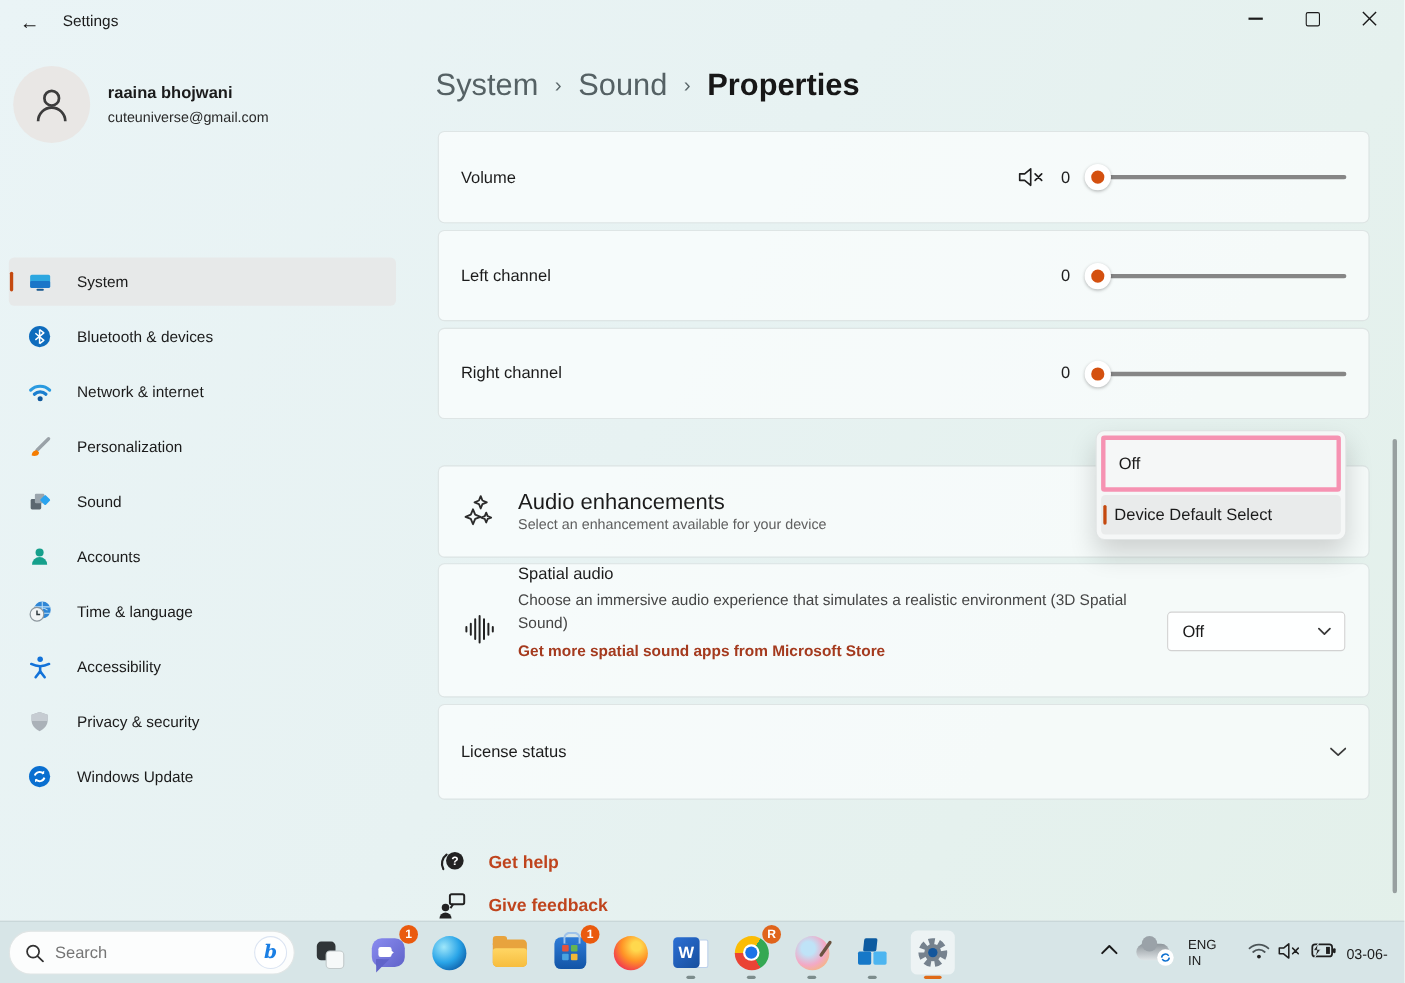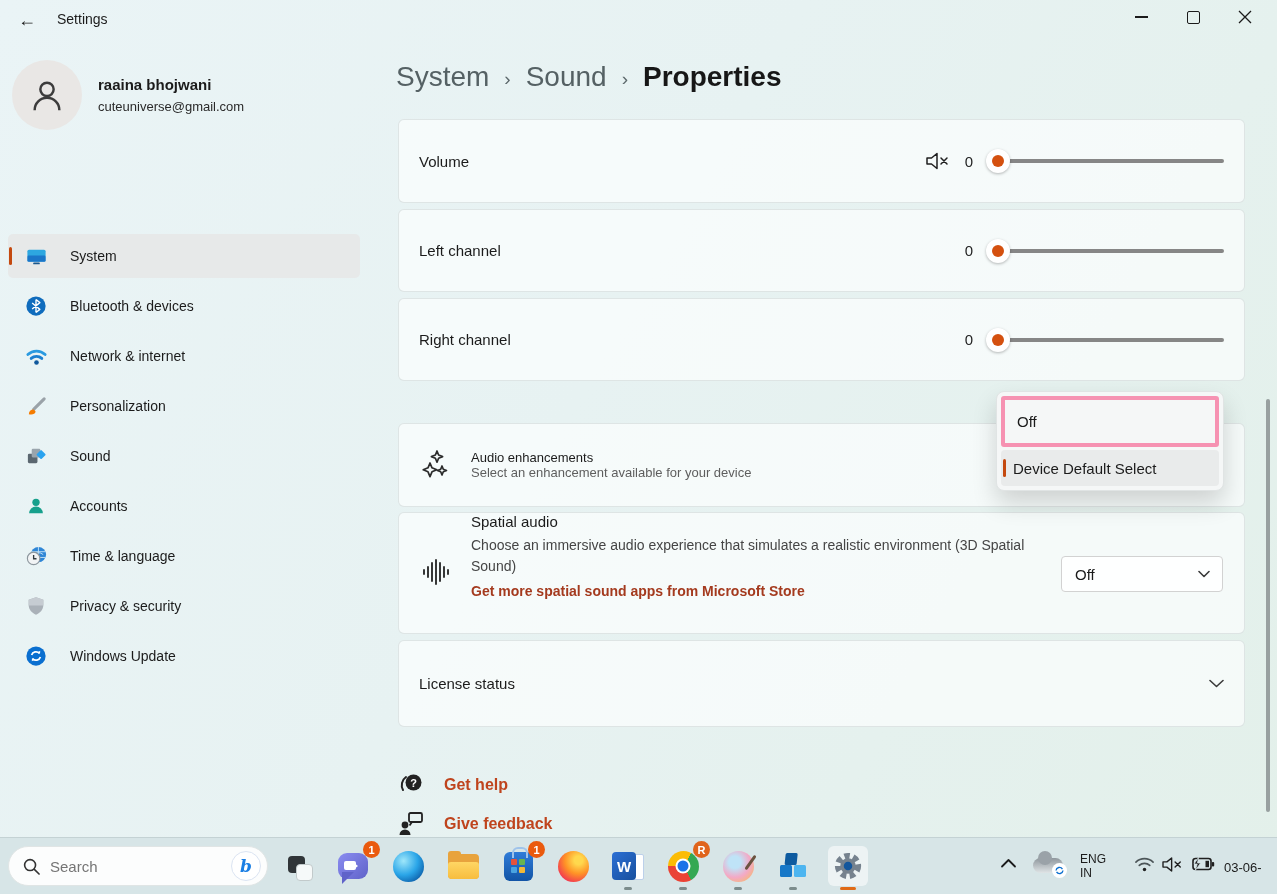--- a/index.html
+++ b/index.html
@@ -40,21 +40,21 @@
   .rowflex{display:flex;align-items:center;height:100%;padding:0 20px;box-sizing:border-box}
   .rlabel{font-size:15px}
   .spacer{flex:1}
   .rval{font-size:15px;margin:0 13px 0 14px;color:#1f1f1f}
   .slider{position:relative;width:238px;height:24px;cursor:pointer}
   .track{position:absolute;left:11px;right:0;top:10px;height:4px;background:#868686;border-radius:2px}
   .thumb{position:absolute;left:0;top:0;width:24px;height:24px;background:#fff;border-radius:50%;box-shadow:0 1px 3px rgba(0,0,0,.28);display:flex;align-items:center;justify-content:center}
   .thumb .dot{width:12px;height:12px;border-radius:50%;background:#d4500f}
 
   .enh-card{display:flex;align-items:center;padding-left:22px}
-  .enh-text .t1{font-size:13px;}
+  .enh-text .t1{font-size:20px;}
   .enh-text .t2{font-size:13px;color:#5e5e5e}
   .iconcell{width:30px;margin-right:20px;display:flex;justify-content:center;flex:none}
 
   .spatial-card{display:flex;padding-left:22px}
   .sp-icon{width:30px;margin:44px 20px 0 0;flex:none;display:flex;justify-content:center}
   .sp-text{width:600px}
   .sp-text .t1{font-size:15px;margin-bottom:5px}
   .sp-text .t2{font-size:14px;color:#454545;line-height:1.5;width:585px}
   .sp-link{font-size:14px;font-weight:700;color:#a43a1e;margin-top:6px;cursor:pointer}
   .select{position:absolute;right:21px;top:43px;width:162px;height:36px;background:rgba(255,255,255,.9);border:1px solid #d2d2d2;border-radius:4px;box-sizing:border-box;display:flex;align-items:center;padding:0 12px 0 13px;font-size:15px;cursor:pointer}
@@ -215,20 +215,31 @@
             <circle cx="14" cy="10" r="8" fill="#2f86d6"></circle>
             <path d="M6.5 7 h15 M6.5 13 h15 M14 2 v16 M9 10 a8 8 0 0 1 10 0" stroke="#bfe0f7" stroke-width="1" fill="none"></path>
             <circle cx="9" cy="14" r="6.5" fill="#f2f4f5" stroke="#8d979e" stroke-width="1.2"></circle>
             <path d="M9 10.5 v3.8 h3" stroke="#30393f" stroke-width="1.4" fill="none"></path>
           </svg>
       </span>
       <span>Time &amp; language</span>
     </div>
     <div class="nav-item">
       <span class="nicon">
+        <svg width="23" height="23" viewBox="0 0 24 24" stroke="#1272d9" fill="none" stroke-width="2.4" stroke-linecap="round">
+            <circle cx="12" cy="4.5" r="2.6" fill="#1272d9" stroke="none"></circle>
+            <path d="M3.5 9 c5.5 2.8 11.5 2.8 17 0"></path>
+            <path d="M12 11.5 v4.5"></path>
+            <path d="M12 16 l-4.3 5.5 M12 16 l4.3 5.5"></path>
+          </svg>
+      </span>
+      <span>Accessibility</span>
+    </div>
+    <div class="nav-item">
+      <span class="nicon">
         <svg width="22" height="22" viewBox="0 0 24 24">
             <path d="M12 2.5 l8 2.8 v5.2 c0 5.5 -3.4 8.8 -8 11 c-4.6 -2.2 -8 -5.5 -8 -11 v-5.2 z" fill="#aab1b8"></path>
             <path d="M12 2.5 l8 2.8 v5.2 c0 .3 0 .6 0 .9 l-16 0 c0 -.3 0 -.6 0 -.9 v-5.2 z" fill="#c6ccd2"></path>
           </svg>
       </span>
       <span>Privacy &amp; security</span>
     </div>
     <div class="nav-item">
       <span class="nicon">
         <svg width="22" height="22" viewBox="0 0 24 24">

